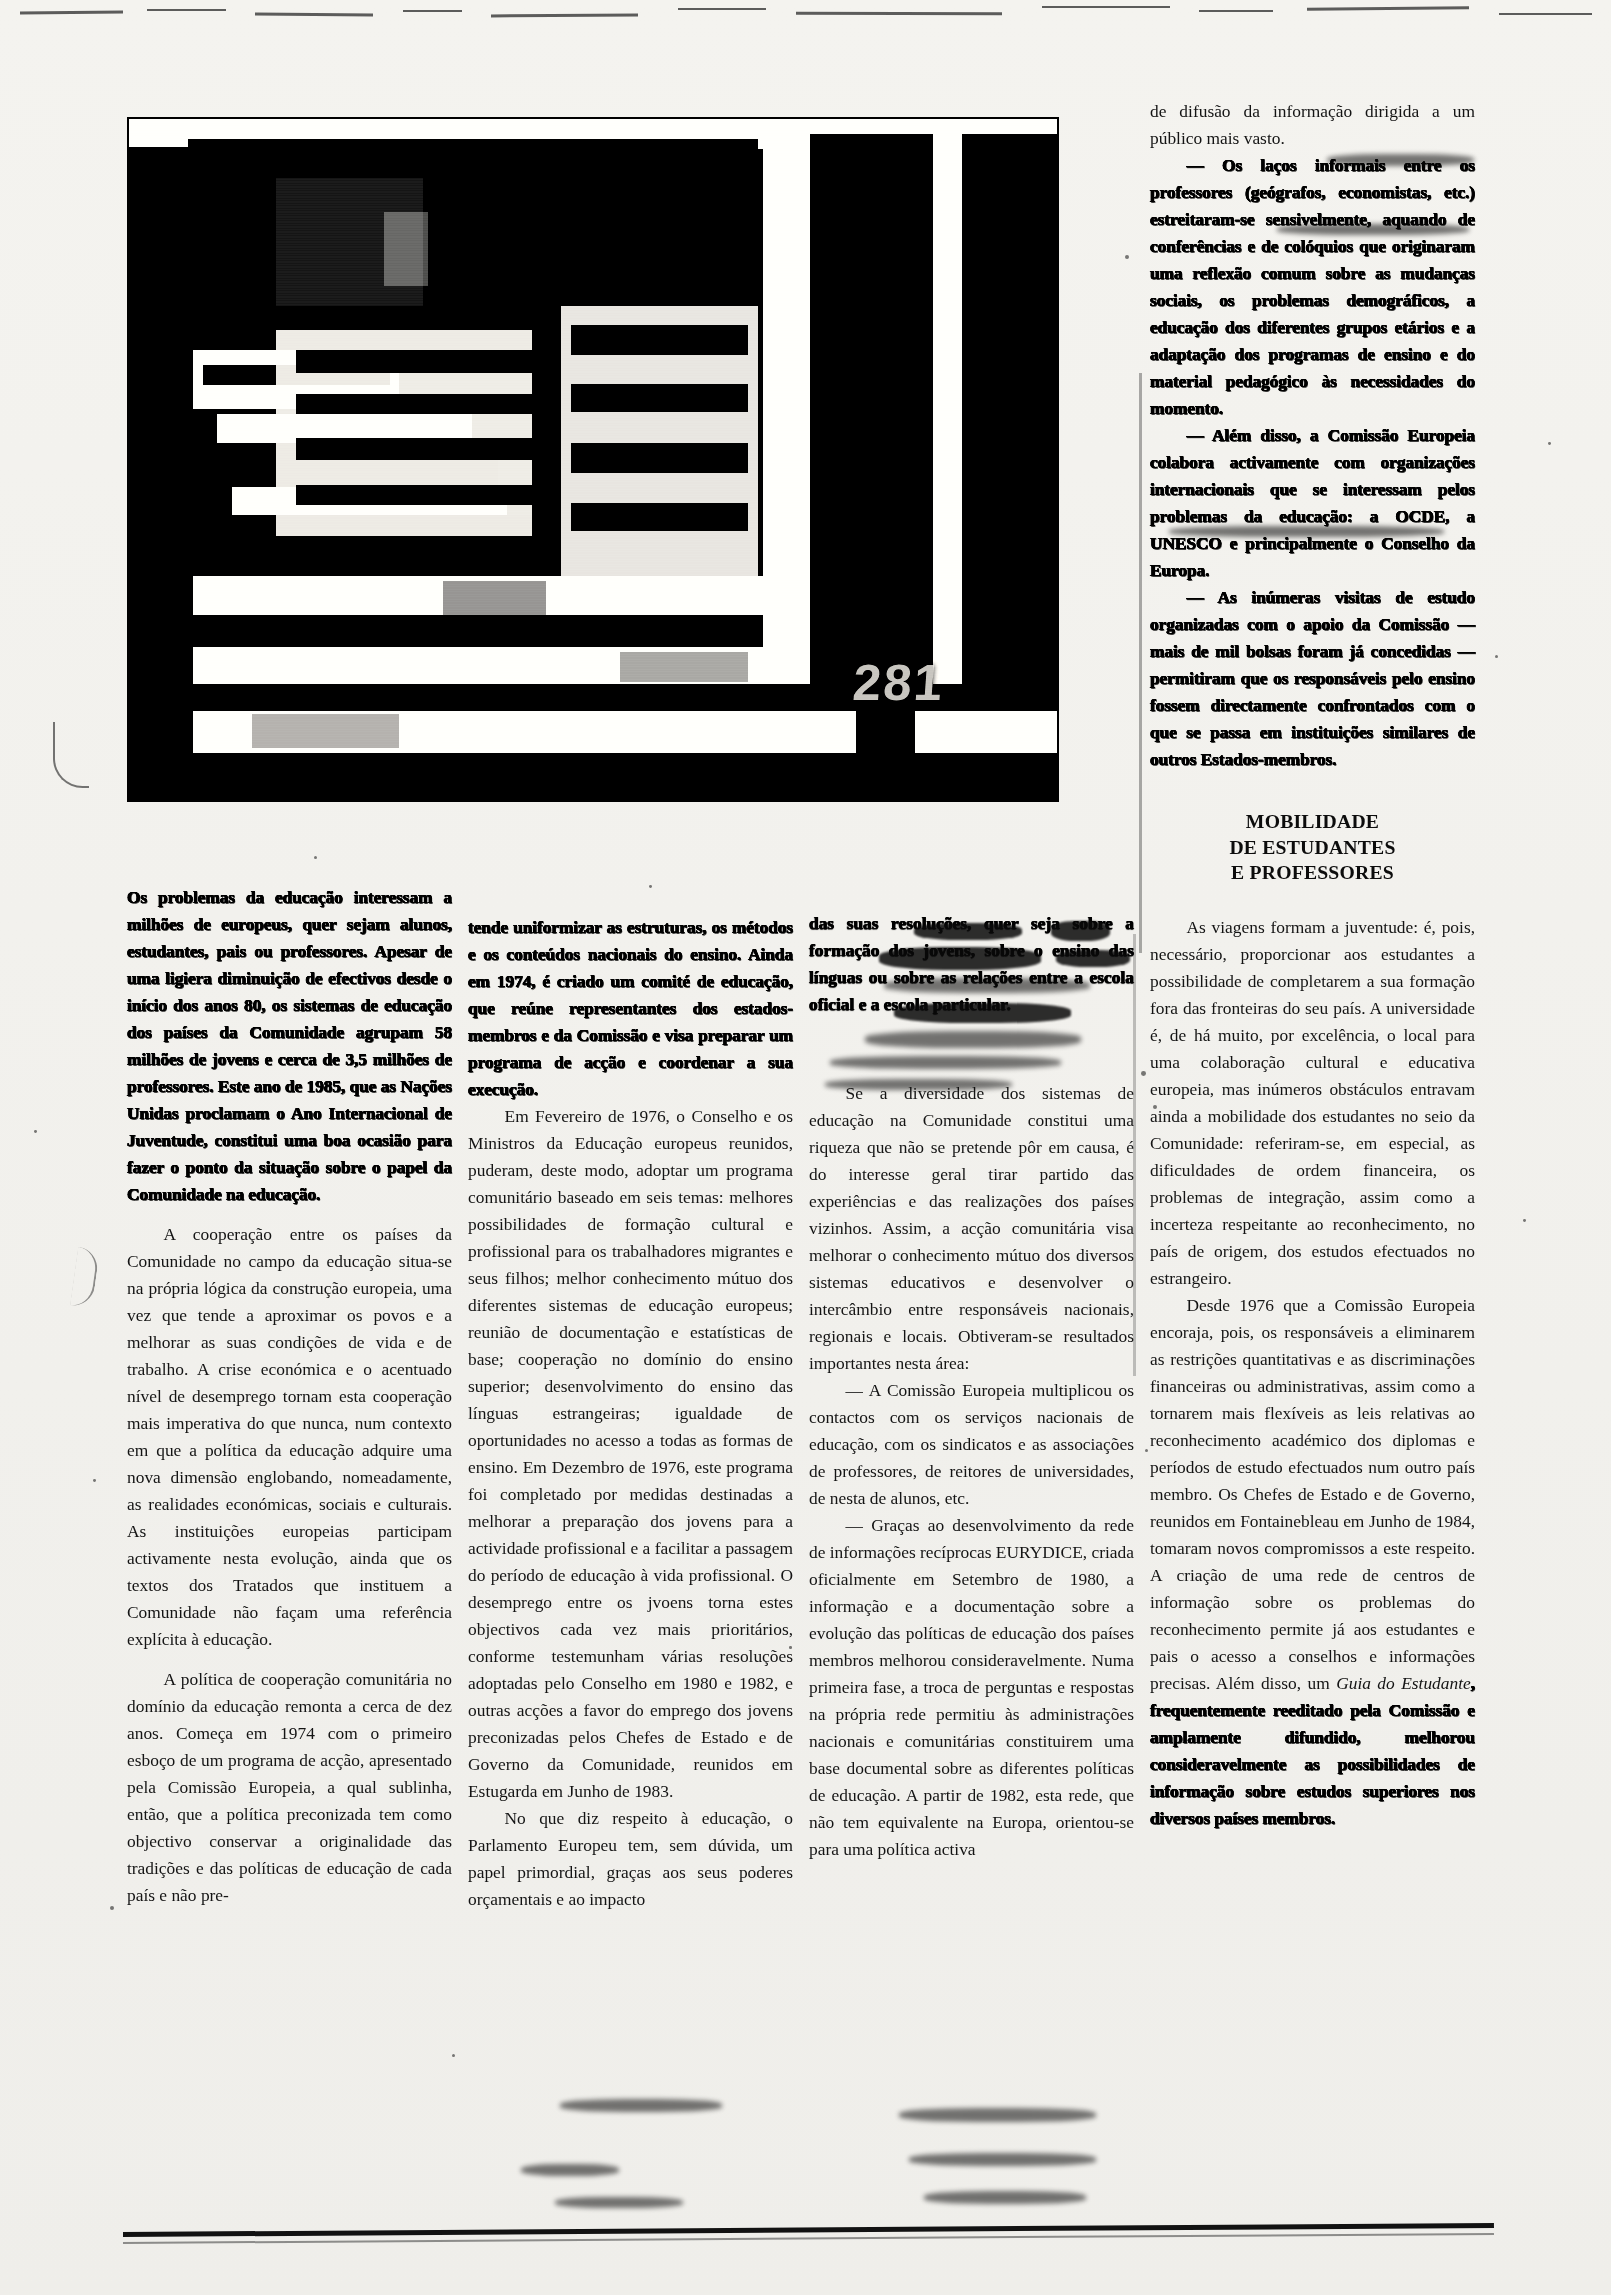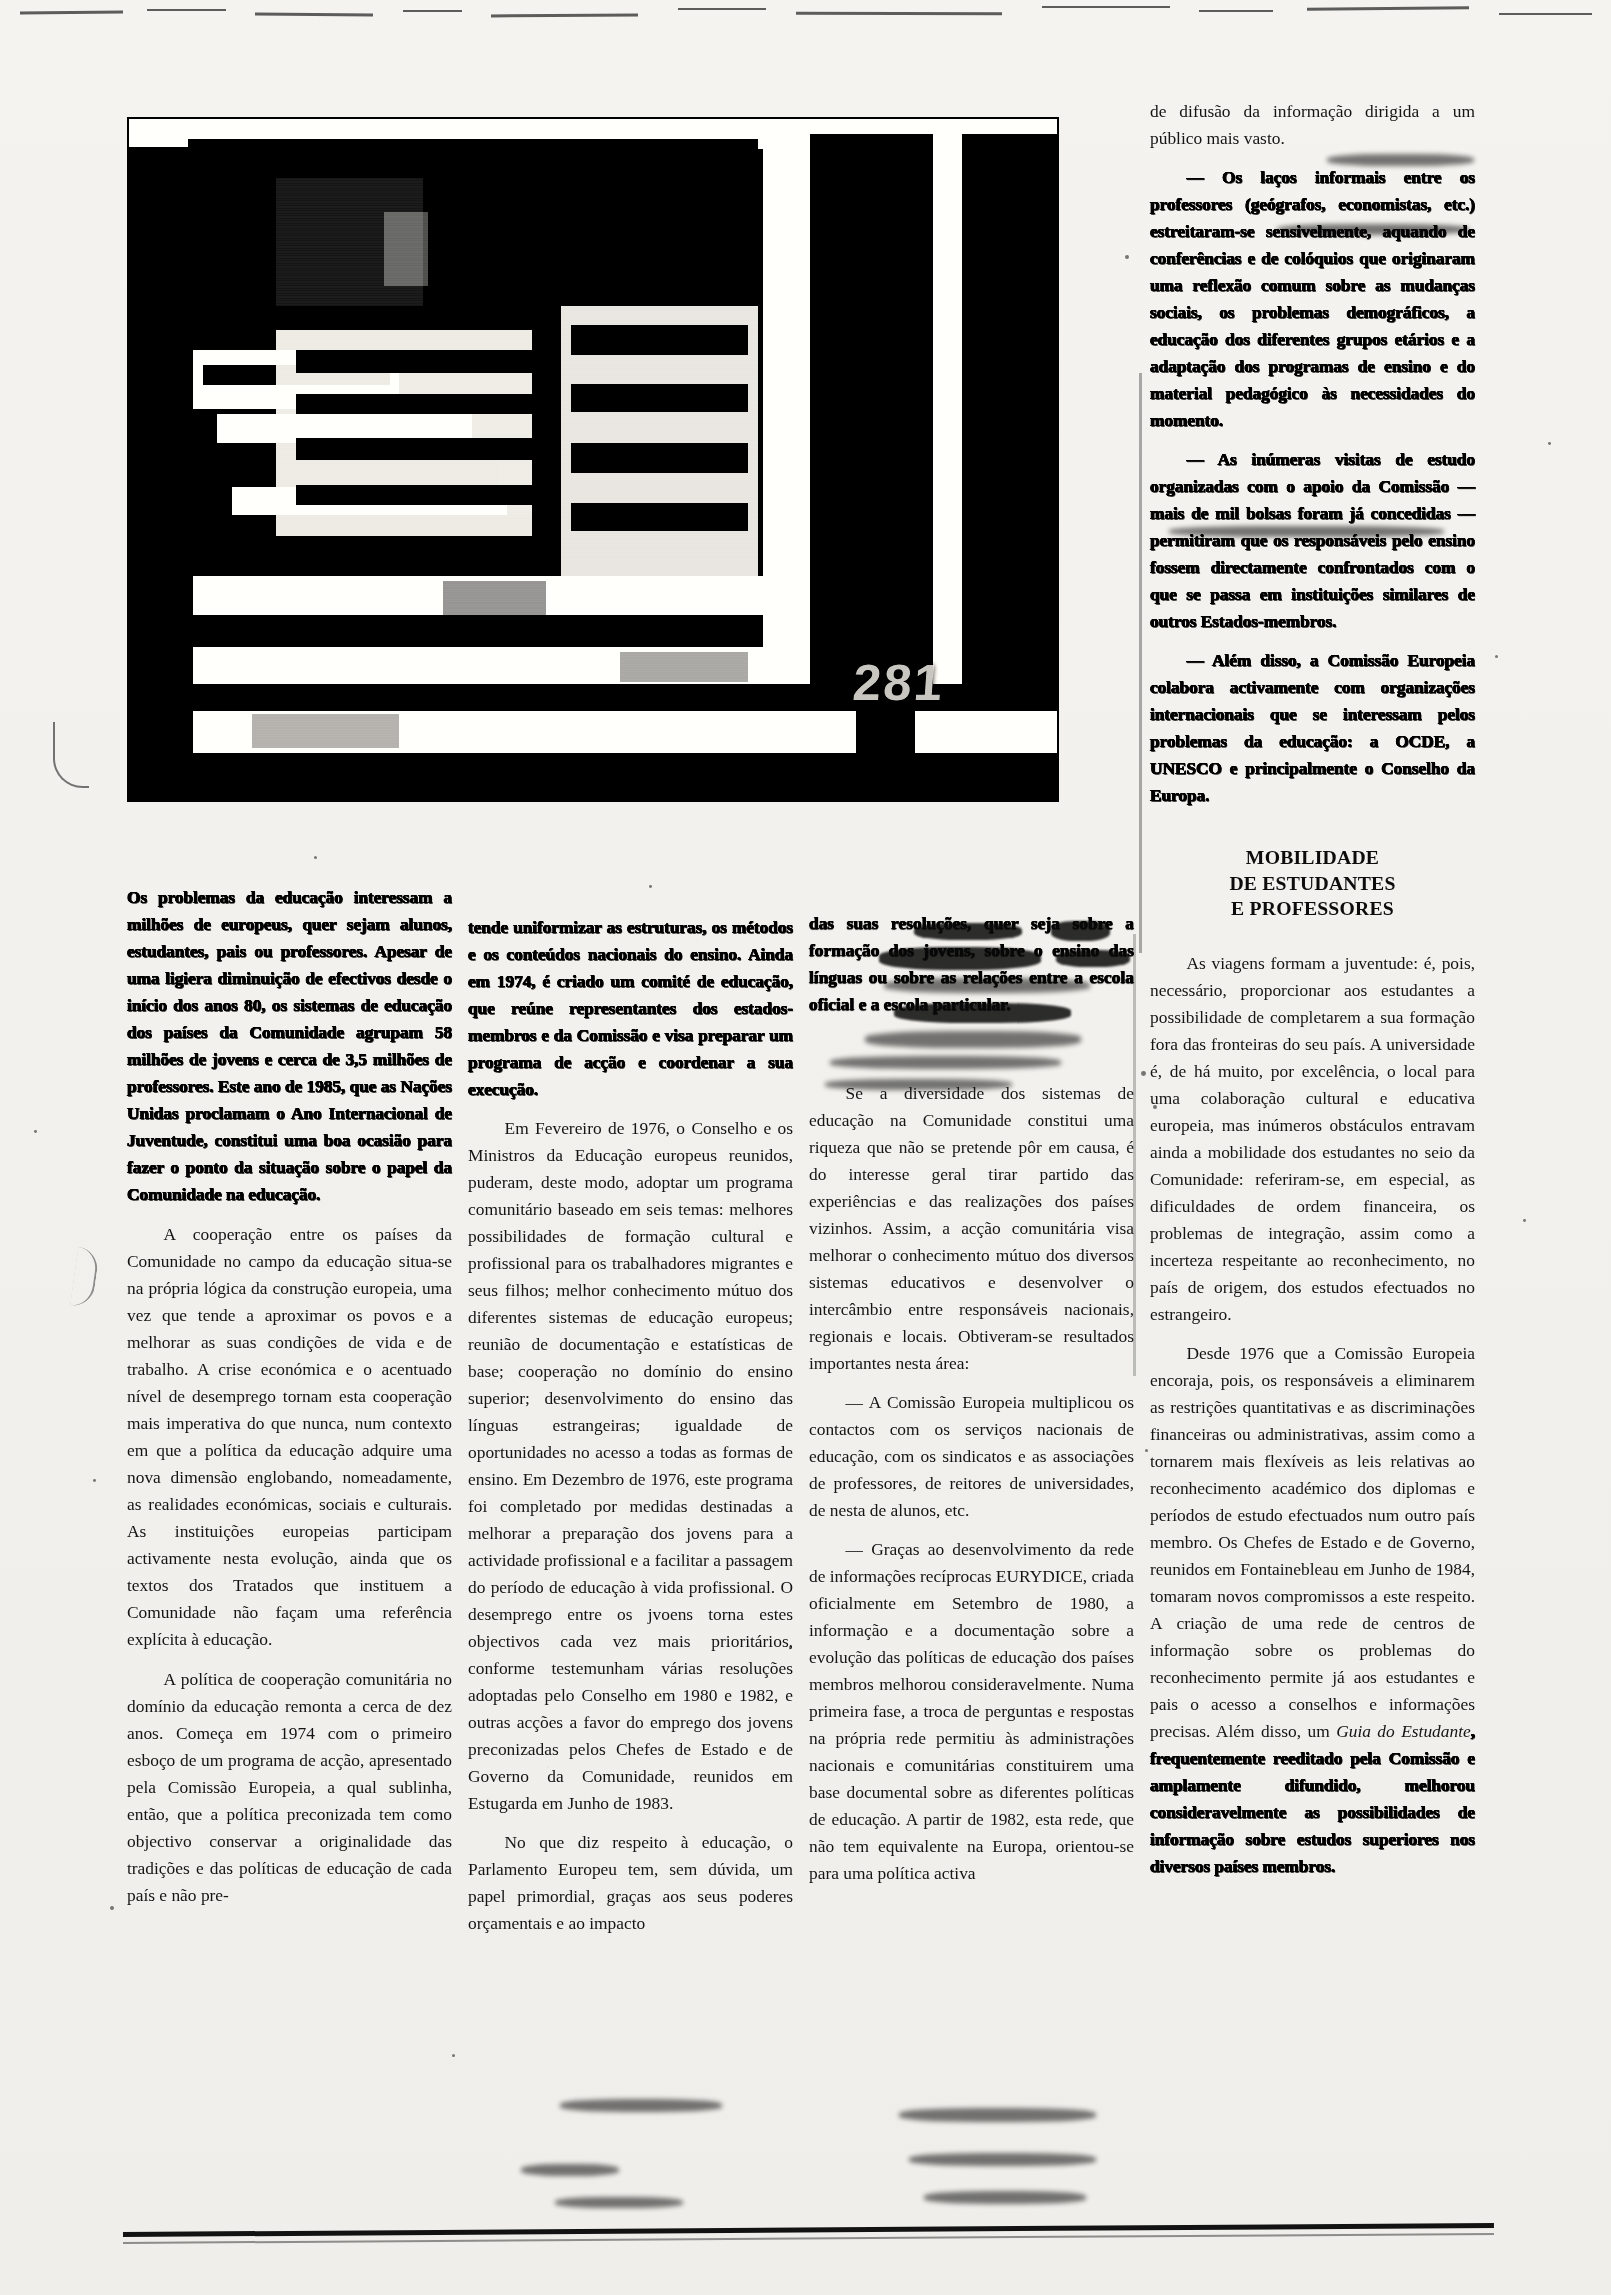--- a/index.html
+++ b/index.html
@@ -62,21 +62,21 @@
     font-size:17.4px;
     line-height:27px;
     text-align:justify;
     text-justify:inter-word;
     color:#141414;
     hyphens:manual;
     -webkit-hyphens:manual;
   }
   .col p{margin:0;text-indent:2.1em;}
   .col p.noind{text-indent:0;}
-  .col p + p{margin-top:12px;}
+  .col p + p{margin-top:0;}
 
   .gap{height:12.8px;}
 
   h2.sect{
     font-family:"Liberation Serif",serif;
     font-weight:700;
     font-size:19.7px;
     line-height:25.5px;
     letter-spacing:0.2px;
     text-align:center;
@@ -218,22 +218,22 @@
     <div class="gap" style="height:27.5px;"></div>
 
     <p>Se a diversidade dos sistemas de educação na Comunidade constitui uma riqueza que não se pretende pôr em causa, é do interesse geral tirar partido das experiências e das realizações dos países vizinhos. Assim, a acção comunitária visa melhorar o conhecimento mútuo dos diversos sistemas educativos e desenvolver o intercâmbio entre responsáveis nacionais, regionais e locais. Obtiveram-se resultados importantes nesta área:</p>
     <p>— A Comissão Europeia multiplicou os contactos com os serviços nacionais de educação, com os sindicatos e as associações de professores, de reitores de universidades, de nesta de alunos, etc.</p>
     <p>— Graças ao desenvolvimento da rede de informações recíprocas EURYDICE, criada oficialmente em Setembro de 1980, a informação e a documentação sobre a evolução das políticas de educação dos países membros melhorou consideravelmente. Numa primeira fase, a troca de perguntas e respostas na própria rede permitiu às administrações nacionais e comunitárias constituirem uma base documental sobre as diferentes políticas de educação. A partir de 1982, esta rede, que não tem equivalente na Europa, orientou-se para uma política activa</p>
   </div>
 
   <div class="col" id="c4">
     <p class="noind">de difusão da informação dirigida a um público mais vasto.</p>
     <p class="bad">— Os laços informais entre os professores (geógrafos, economistas, etc.) estreitaram-se sensivelmente, aquando de conferências e de colóquios que originaram uma reflexão comum sobre as mudanças sociais, os problemas demográficos, a educação dos diferentes grupos etários e a adaptação dos programas de ensino e do material pedagógico às necessidades do momento.</p>
+    <p class="bad">— Além disso, a Comissão Europeia colabora activamente com organizações internacionais que se interessam pelos problemas da educação: a OCDE, a UNESCO e principalmente o Conselho da Europa.</p>
     <p class="bad">— As inúmeras visitas de estudo organizadas com o apoio da Comissão — mais de mil bolsas foram já concedidas — permitiram que os responsáveis pelo ensino fossem directamente confrontados com o que se passa em instituições similares de outros Estados-membros.</p>
-    <p class="bad">— Além disso, a Comissão Europeia colabora activamente com organizações internacionais que se interessam pelos problemas da educação: a OCDE, a UNESCO e principalmente o Conselho da Europa.</p>
 
     <div class="gap" style="height:36px;"></div>
     <h2 class="sect">
       <span>MOBILIDADE</span><br>
       <span>DE ESTUDANTES</span><br>
       <span>E PROFESSORES</span>
     </h2>
     <div class="gap" style="height:28.5px;"></div>
 
     <p>As viagens formam a juventude: é, pois, necessário, proporcionar aos estudantes a possibilidade de completarem a sua formação fora das fronteiras do seu país. A universidade é, de há muito, por excelência, o local para uma colaboração cultural e educativa europeia, mas inúmeros obstáculos entravam ainda a mobilidade dos estudantes no seio da Comunidade: referiram-se, em especial, as dificuldades de ordem financeira, os problemas de integração, assim como a incerteza respeitante ao reconhecimento, no país de origem, dos estudos efectuados no estrangeiro.</p>

